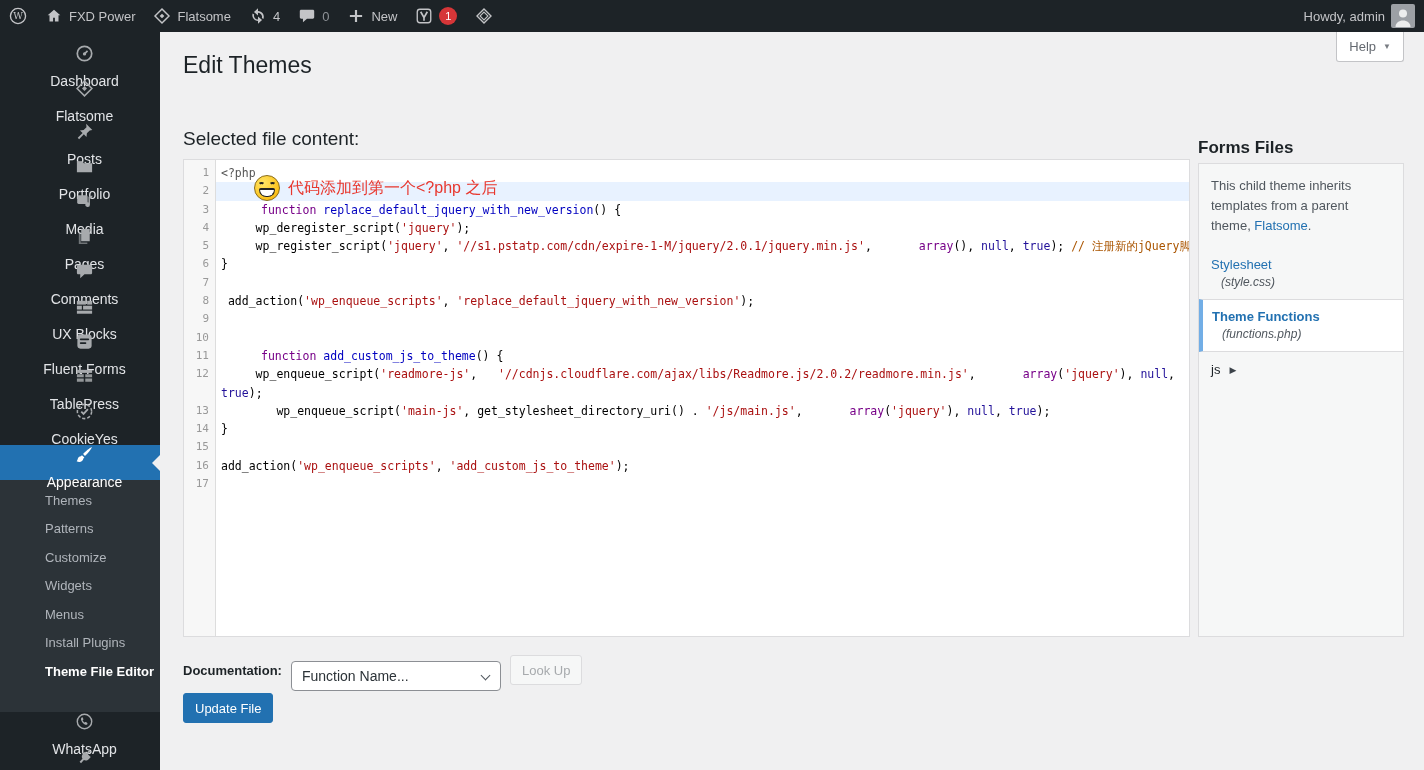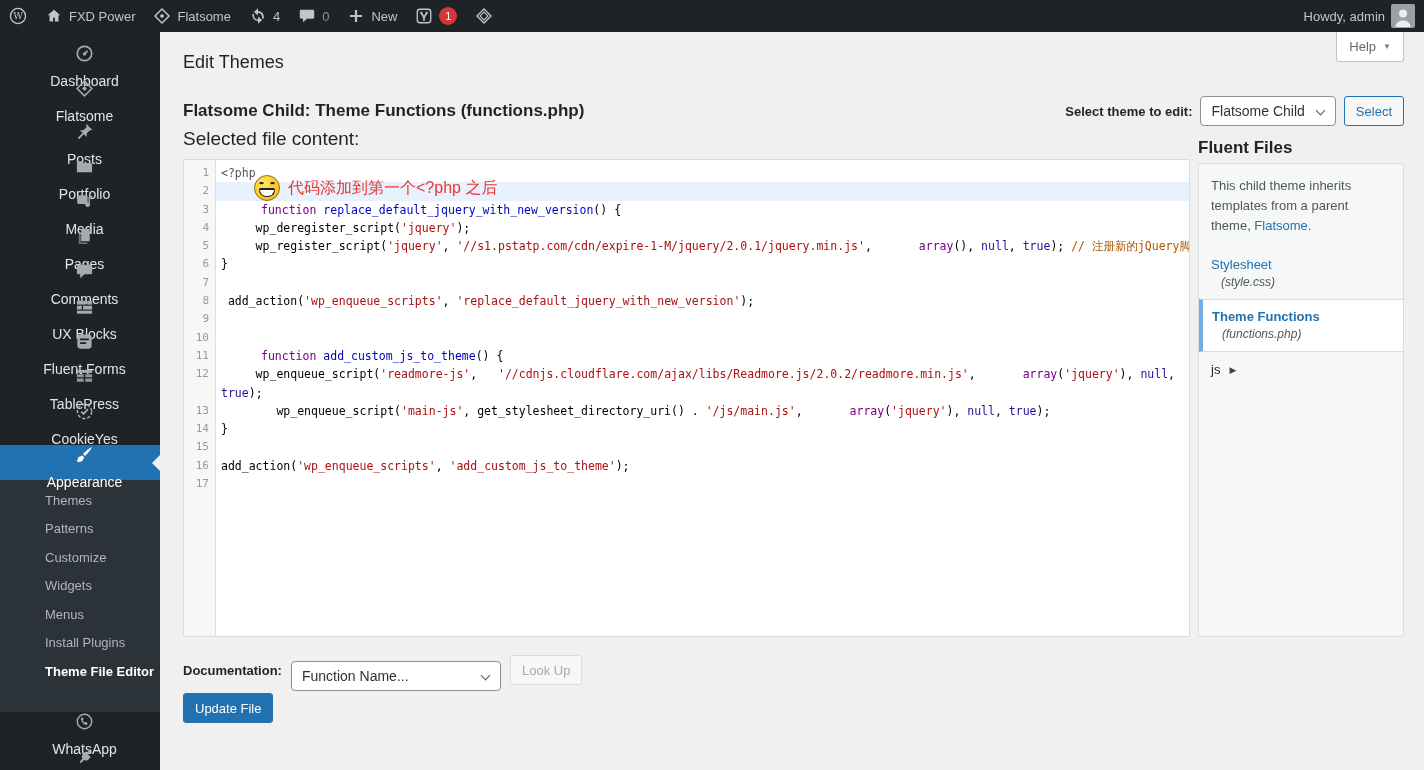--- a/index.html
+++ b/index.html
@@ -37,21 +37,21 @@
   .smi.current { color:#fff; font-weight:700; }
   .menu-badge { display:inline-flex; width:18px; height:18px; border-radius:50%; background:#d63638;
     color:#fff; font-size:11px; align-items:center; justify-content:center; margin-left:7px; font-weight:700; }
 
   
   .content { position:absolute; left:160px; top:32px; width:1264px; height:738px; }
   .help-tab { position:absolute; top:0; right:20px; height:30px; background:#fff;
     border:1px solid #c3c4c7; border-top:none; border-radius:0 0 3px 3px; display:flex;
     align-items:center; gap:7px; padding:0 12px; font-size:13px; color:#646970; cursor:pointer; }
   .help-caret { font-size:8px; color:#787c82; }
-  .page-title { position:absolute; left:23px; top:20px; font-size:18px; font-weight:400; color:#1d2327; }
+  .page-title { position:absolute; left:23px; top:20px; font-size:23px; font-weight:400; color:#1d2327; }
   .subtitle-row { position:absolute; left:23px; top:63px; right:20px; display:flex;
     justify-content:space-between; align-items:center; height:32px; }
   .file-title { font-size:17px; font-weight:700; color:#1d2327; }
   .theme-picker { display:flex; align-items:center; gap:8px; }
   .picker-label { font-size:13px; font-weight:700; }
   .wp-select { position:relative; height:30px; background:#fff; border:1px solid #8c8f94;
     border-radius:4px; display:flex; align-items:center; padding:0 30px 0 10px; font-size:14px;
     color:#2c3338; cursor:pointer; }
   .wp-select .chev { position:absolute; right:11px; top:10px; width:7px; height:7px;
     border-right:1.6px solid #50575e; border-bottom:1.6px solid #50575e; transform:rotate(45deg); }
@@ -347,31 +347,20 @@
 
 <div class="content">
 
   <div class="help-tab">
     <span>Help</span>
     <span class="help-caret">▼</span>
   </div>
 
   <h1 class="page-title">Edit Themes</h1>
 
-  <div class="subtitle-row">
-    <div class="file-title">Flatsome Child: Theme Functions (functions.php)</div>
-    <div class="theme-picker">
-      <span class="picker-label">Select theme to edit:</span>
-      <div class="wp-select">
-        <span>Flatsome Child</span>
-        <span class="chev"></span>
-      </div>
-      <button class="btn btn-secondary">Select</button>
-    </div>
-  </div>
 
   <div class="selected-file-label">Selected file content:</div>
 
   <div class="editor">
     <div class="gutter-bg"></div>
     <div class="code-lines">
         <div class="cl">
           <div class="ln">1</div>
           <div class="lc"><span class="tok-meta">&lt;?php</span></div>
         </div>
@@ -439,21 +428,21 @@
           <div class="ln">16</div>
           <div class="lc"><span class="tok-plain">add_action(</span><span class="tok-string">'wp_enqueue_scripts'</span><span class="tok-plain">, </span><span class="tok-string">'add_custom_js_to_theme'</span><span class="tok-plain">);</span></div>
         </div>
         <div class="cl">
           <div class="ln">17</div>
           <div class="lc"></div>
         </div>
       </div>
   </div>
 
-  <div class="tf-title">Fluent Files</div>
+  <div class="tf-title">Forms Files</div>
   <div class="tf-box">
     <p class="tf-notice"><span>This child theme inherits templates from a parent theme, </span><a class="tf-link">Flatsome</a><span>.</span></p>
     <ul class="tf-list" id="tf-list">
         <li class="tf-item">
           <div class="tf-name">Stylesheet</div>
           <div class="tf-file">(style.css)</div>
         </li>
         <li class="tf-item selected">
           <div class="tf-name">Theme Functions</div>
           <div class="tf-file">(functions.php)</div>

